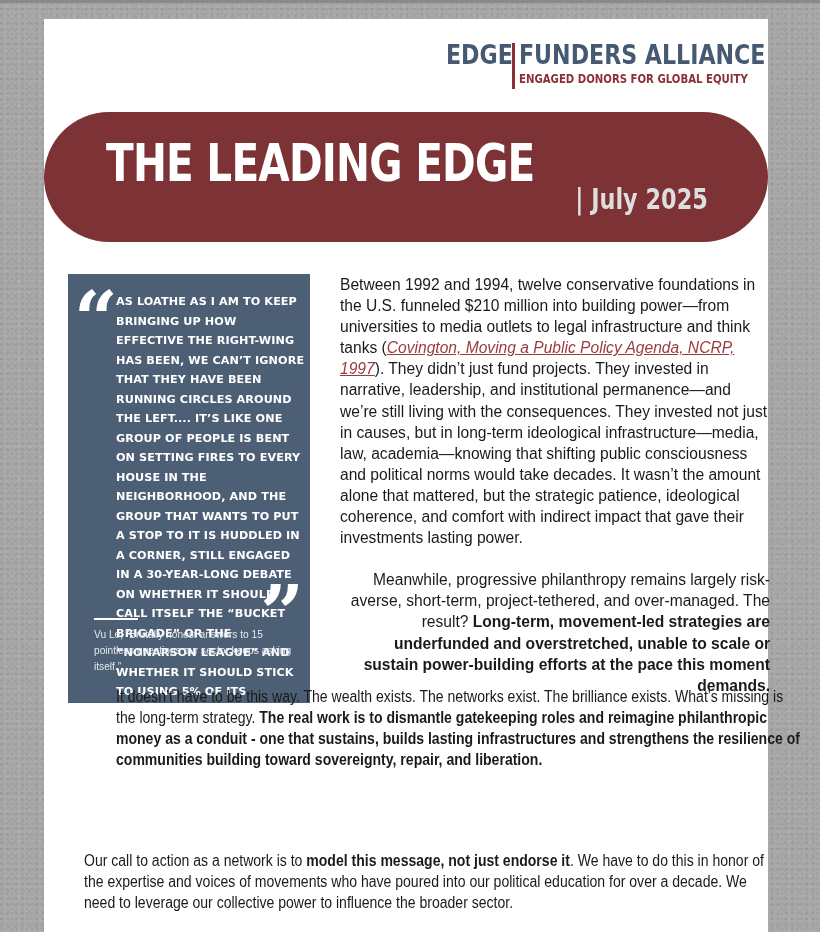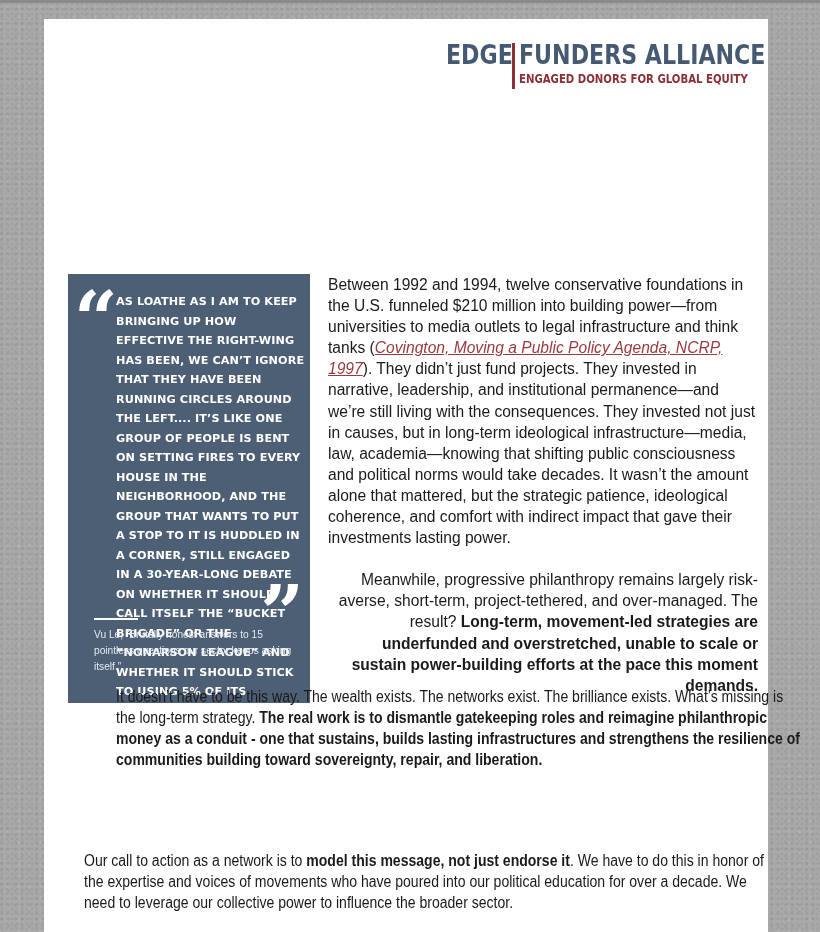--- a/index.html
+++ b/index.html
@@ -75,21 +75,21 @@
     }
     .quote-rule {
       position: absolute; left: 26px; top: 344px; width: 44px; height: 2px; background: #ffffff;
     }
     .quote-attr {
       position: absolute; left: 26px; top: 353px; width: 205px;
       font-family: Liberation Sans, sans-serif; font-size: 10.2px; line-height: 16px;
       color: #e6eaef;
     }
     .body-text { color: #1a1a1a; font-size: 15.6px; line-height: 21.1px; }
-    .col-right { position: absolute; left: 284px; top: 255px; width: 430px; }
+    .col-right { position: absolute; left: 296px; top: 255px; width: 430px; }
     .col-right p { margin: 0; }
     .col-right p + p { margin-top: 21px; text-align: right; }
     .full { position: absolute; left: 24px; width: 690px; }
     .full p { margin: 0; }
     .narrow { transform: scaleX(0.9); transform-origin: left; width: 767px; }
     .link { color: #9b3a3d; font-style: italic; text-decoration: underline; }
     b { font-weight: bold; }
   </style>
 </head>
 <body>
@@ -100,20 +100,24 @@
 
   <div class="logo">
     <div class="logo-wrap">
       <span class="logo-main logo-edge">EDGE</span>
       <span class="logo-bar"></span>
       <span class="logo-main logo-funders">FUNDERS ALLIANCE</span>
       <span class="logo-tag">ENGAGED DONORS FOR GLOBAL EQUITY</span>
     </div>
   </div>
 
+  <div class="banner">
+    <div class="banner-title">THE LEADING EDGE</div>
+    <div class="banner-date">| July 2025</div>
+  </div>
 
   <div class="quote-box">
     <div class="quote-open">“</div>
     <div class="quote-text">As loathe as I am to keep bringing up how effective the right-wing has been, we can’t ignore that they have been running circles around the left.... It’s like one group of people is bent on setting fires to every house in the neighborhood, and the group that wants to put a stop to it is huddled in a corner, still engaged in a 30-year-long debate on whether it should call itself the “Bucket Brigade” or the “Nonarson League” and whether it should stick to using 5% of its reserve of water or maybe increase it a little.</div>
     <div class="quote-close">”</div>
     <div class="quote-rule"></div>
     <div class="quote-attr">Vu Le, “Brutally honest answers to 15 pointless questions our sector keeps asking itself.”</div>
   </div>
 
   <div class="col-right body-text">

